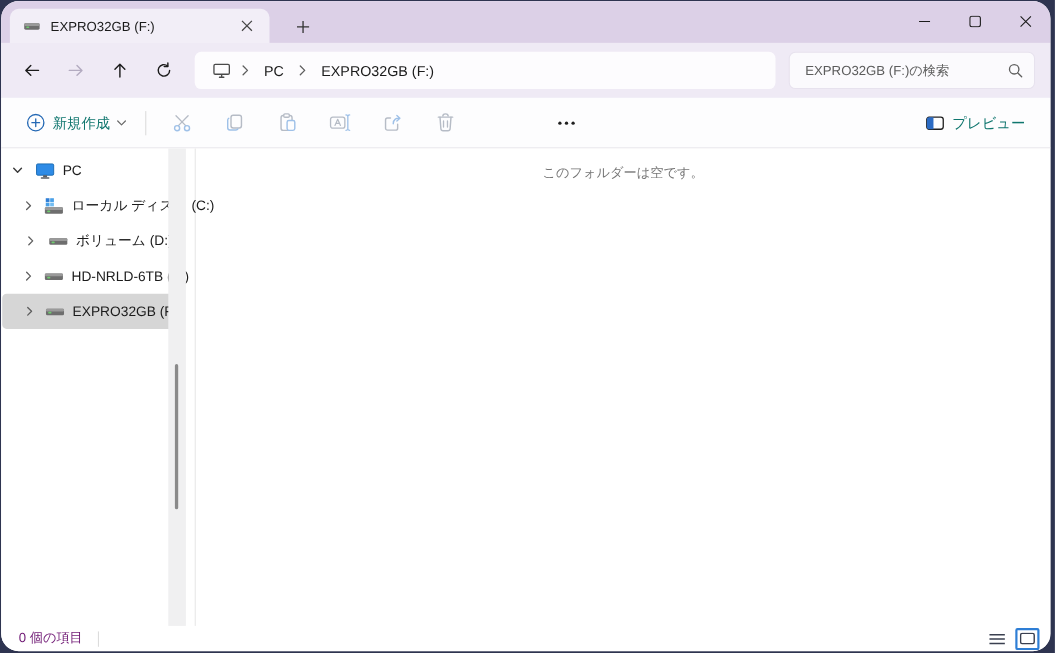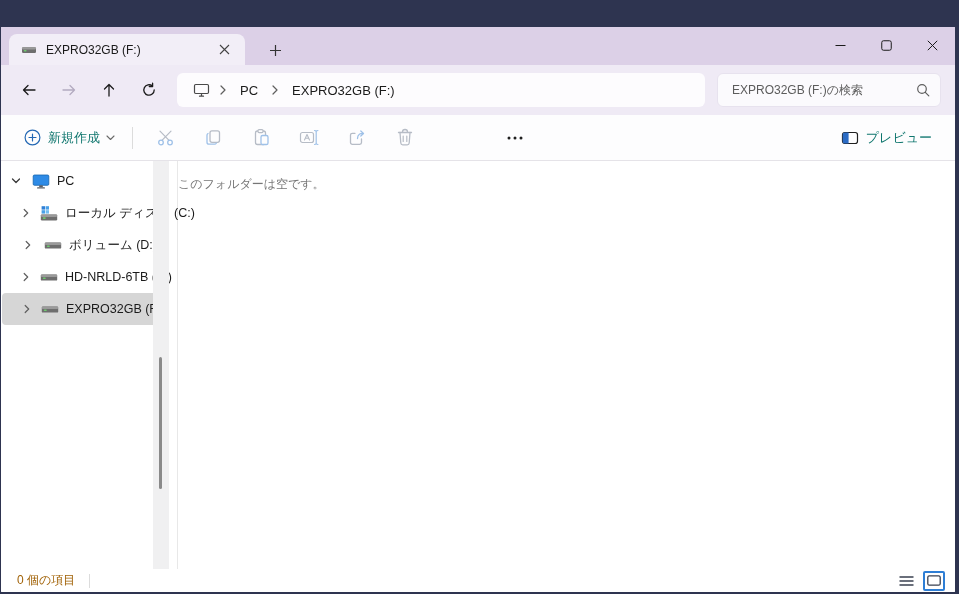--- a/index.html
+++ b/index.html
@@ -1,22 +1,22 @@
 <!DOCTYPE html>
 <html lang="ja"><head>
 <meta charset="utf-8">
 <style>
   * { margin:0; padding:0; box-sizing:border-box; }
   html,body { width:959px; height:594px; overflow:hidden; }
   body { background:#2e3450; font-family:"Liberation Sans","DejaVu Sans",sans-serif; -webkit-font-smoothing:antialiased; }
 
   .window {
     position:absolute; left:1px; top:1px; right:4px; bottom:2px;
-    background:#ffffff; border-radius:1px; overflow:hidden;
-    display:flex; flex-direction:column;margin-top:26px;
+    background:#ffffff; border-radius:16px; overflow:hidden;
+    display:flex; flex-direction:column;
   }
 
   
   .tabbar { height:38px; background:#dcd0e7; position:relative; flex:none; display:flex; align-items:flex-end; }
   .tab {
     margin-left:8px; width:236px; height:31px; background:#f2eef7;
     border-radius:8px 8px 0 0; display:flex; align-items:center; padding:0 8px 0 12px;
   }
   .tab-title { font-size:12px; color:#1a1a1a; margin-left:9px; flex:1; white-space:nowrap; overflow:hidden; }
   .tab-close { width:26px; height:24px; border-radius:4px; display:flex; align-items:center; justify-content:center; color:#444; }
@@ -57,26 +57,26 @@
   .tree-row { height:32px; display:flex; align-items:center; margin-right:17px; border-radius:4px; }
   .tree-row.selected { background:#d6d6d6; margin-left:1px; }
   .tr-chevron { width:14px; display:flex; justify-content:center; flex-none:1; color:#5f5f5f; }
   .depth0 .tr-chevron { margin-left:8px; }
   .depth1 .tr-chevron { margin-left:20px; }
   .tr-icon { margin-left:9px; display:flex; align-items:center; }
   .tr-label { font-size:12.5px; color:#1b1b1b; margin-left:7px; white-space:nowrap; }
   .side-scroll-track { position:absolute; top:0; bottom:0; right:8px; width:16px; background:#f0f0f1; }
   .side-scroll-thumb { position:absolute; top:196px; left:6px; width:3px; height:132px; background:#8a8a8a; border-radius:2px; }
 
-  .main-pane { flex:1; background:#fff; padding-top:13px; text-align:left; }
+  .main-pane { flex:1; background:#fff; padding-top:13px; text-align:center;font-family:Liberation Mono, monospace; }
   .empty-msg { font-size:12px; color:#767676; }
 
   
   .statusbar { height:23px; flex:none; background:#fff; display:flex; align-items:center; padding:0 6px 0 16px; }
-  .status-text { font-size:12px; color:#a16207; }
+  .status-text { font-size:12px; color:#701a75; }
   .status-sep { width:1px; height:14px; background:#dcdcdc; margin-left:14px; }
   .status-spacer { flex:1; }
   .view-toggle { display:flex; align-items:center; gap:6px; margin-right:4px; }
   .vt-btn { display:flex; align-items:center; justify-content:center; width:22px; height:20px; }
   .vt-btn.selected { border:2px solid #2e7ed5; border-radius:2px; background:#fff; }
 
   svg { display:block; }
 </style>
 </head>
 <body>

